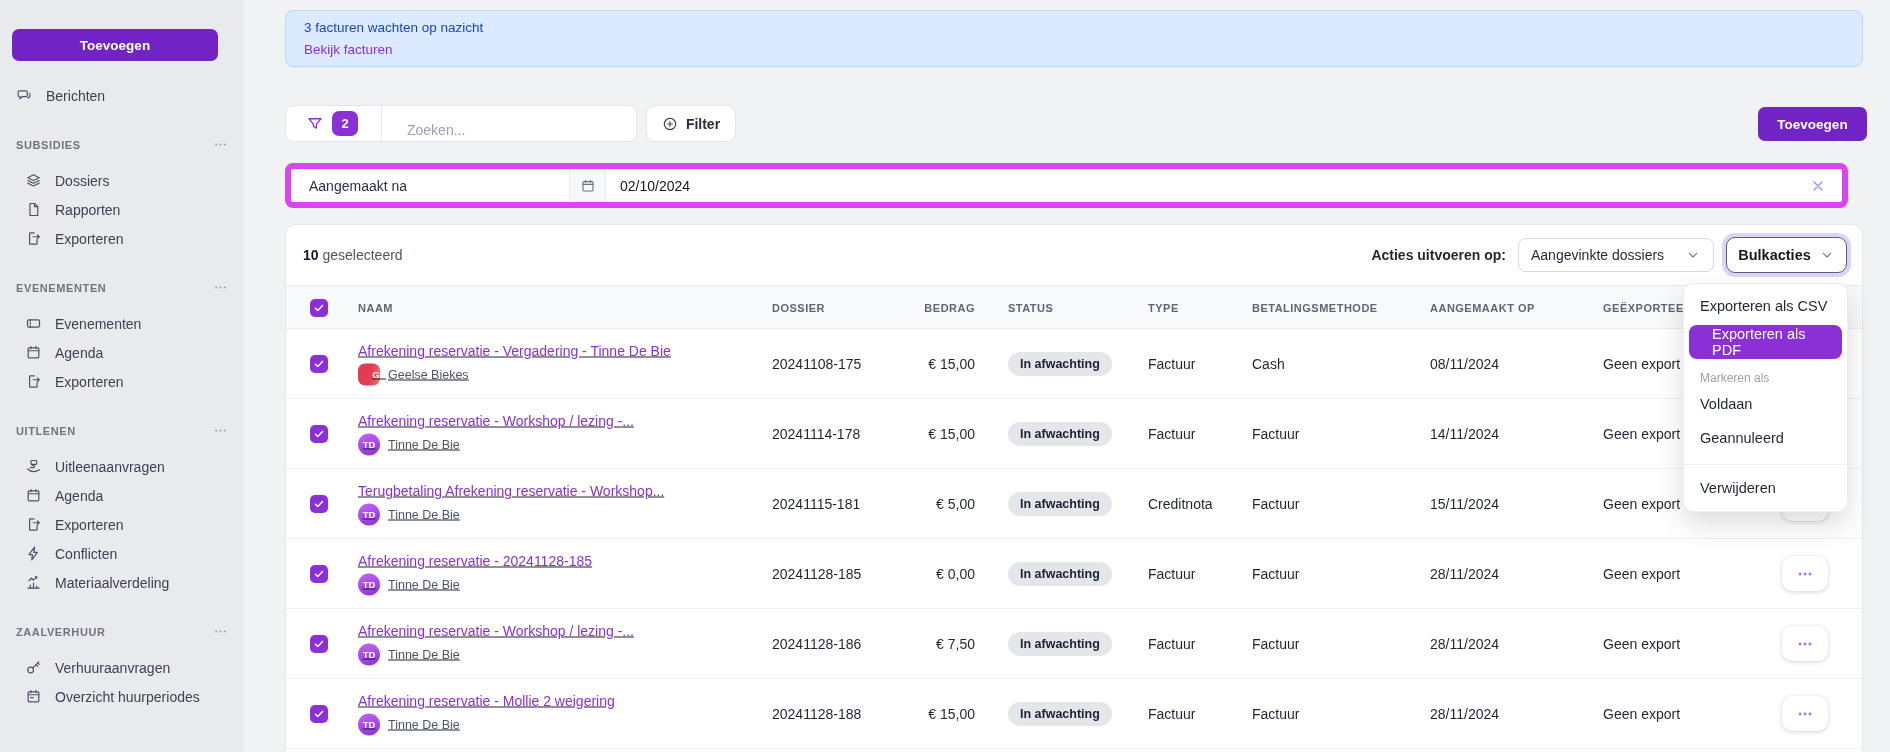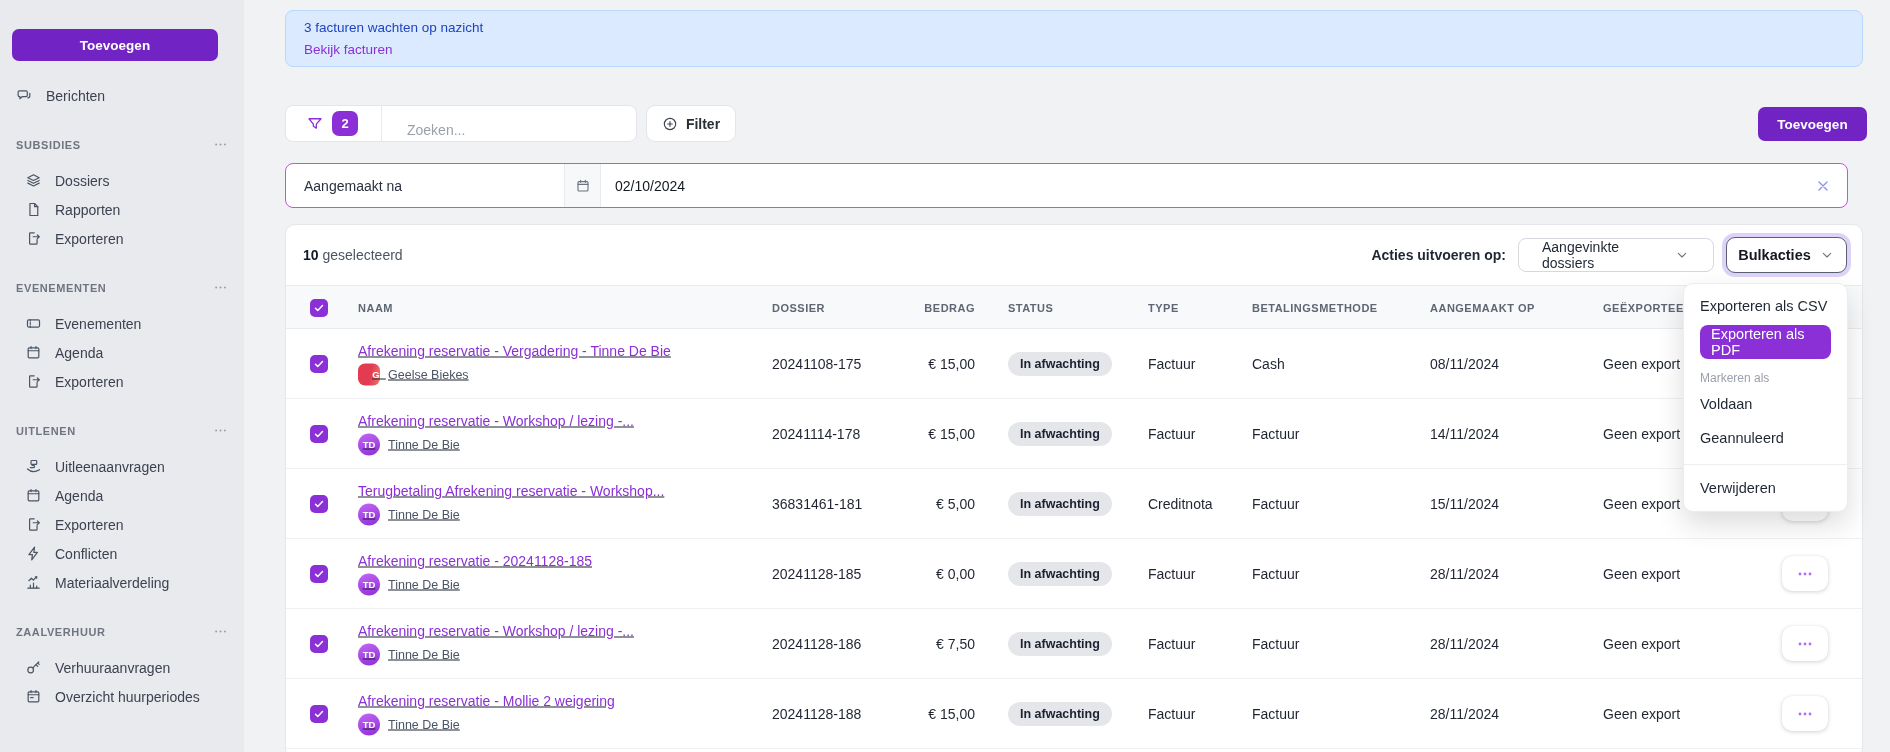--- a/index.html
+++ b/index.html
@@ -50,21 +50,21 @@
                 border:1px solid #e3e5ea; border-radius:9px; display:flex; align-items:center;
                 justify-content:center; gap:8px; font-size:14px; font-weight:600;
                 color:#2a2f36; cursor:pointer; }
   .filter-btn .icn { width:16px; height:16px; color:#3c4250; }
   .add-btn { left:1758px; top:107px; width:109px; height:34px; background:#7123c4;
              border:none; border-radius:7px; color:#fff; font-weight:700; font-size:13.5px;
              font-family:inherit; cursor:pointer; }
 
   
   .active-filter { left:285px; top:163px; width:1563px; height:45px; background:#fff;
-                   border:1px solid #d946ef; border-radius:8px; }
+                   border:6px solid #d946ef; border-radius:8px; }
   .af-label { position:absolute; left:18px; top:0; height:100%; display:flex;
               align-items:center; font-size:14px; color:#2a3240; }
   .cal-cell { position:absolute; left:278px; top:0; bottom:0; width:37px;
               border-left:1px solid #e8eaee; border-right:1px solid #e8eaee;
               background:#f7f8fa; display:flex; align-items:center; justify-content:center; }
   .cal-cell .icn { width:16px; height:16px; color:#6b7280; }
   .af-value { position:absolute; left:329px; top:0; height:100%; display:flex;
               align-items:center; font-size:14px; color:#14181f; }
   .af-clear { position:absolute; right:16px; top:50%; transform:translateY(-50%);
               width:16px; height:16px; color:#8f8ef8; cursor:pointer; }
@@ -74,21 +74,21 @@
   .card { left:285px; top:224px; width:1578px; height:534px; background:#fff;
           border:1px solid #e5e7eb; border-radius:10px; overflow:hidden; }
   .sel-bar { position:absolute; left:0; top:0; width:100%; height:60px; display:flex;
              align-items:center; padding:0 15px 0 17px; }
   .sel-text { font-size:14px; color:#4b5563; }
   .sel-text b { color:#111827; }
   .actions { margin-left:auto; display:flex; align-items:center; gap:12px; }
   .actions-label { font-size:14px; font-weight:600; color:#1f2733; }
   .target-select { width:196px; height:34px; border:1px solid #d5d8de; border-radius:8px;
                    background:#fff; display:flex; align-items:center; justify-content:space-between;
-                   padding:0 23px; font-size:14px; color:#1f2733; cursor:pointer; }
+                   padding:0 12px; font-size:14px; color:#1f2733; cursor:pointer; }
   .bulk-btn { width:121px; height:36px; border:1px solid #596070; border-radius:9px;
               background:#fff; display:flex; align-items:center; justify-content:center; gap:8px;
               font-size:14.5px; font-weight:600; color:#14181f; cursor:pointer;
               box-shadow:0 0 0 4px #ded2f9; }
   .chev { width:16px; height:16px; color:#6b7280; }
 
   .thead { position:absolute; left:0; top:60px; width:100%; height:44px; background:#f8f9fb;
            border-top:1px solid #e9ebef; border-bottom:1px solid #e9ebef; }
   .th { position:absolute; top:0; height:44px; display:flex; align-items:center;
         font-size:11px; font-weight:700; letter-spacing:.045em; color:#5f6673;
@@ -119,22 +119,22 @@
               box-shadow:0 1px 4px rgba(20,24,40,.18), 0 0 1px rgba(20,24,40,.1);
               display:flex; align-items:center; justify-content:center; }
   .row-dots .icn { width:20px; height:20px; color:#b06ef2; }
 
   
   .dropdown { left:1683px; top:283px; width:165px; background:#fff; border:1px solid #ececf1;
               border-radius:10px; box-shadow:0 12px 28px rgba(0,0,0,.14); padding:5px 0 6px;
               z-index:30; }
   .menu-item { height:34px; display:flex; align-items:center; padding:0 16px;
                font-size:14.5px; color:#1f2733; cursor:pointer; }
-  .menu-item.highlight { background:#8b2fd6; color:#fff; margin:2px 16px; border-radius:8px;
-                         padding:0 11px; }
+  .menu-item.highlight { background:#8b2fd6; color:#fff; margin:2px 5px; border-radius:8px;
+                         padding:0 23px; }
   .menu-label { padding:10px 16px 2px; font-size:12px; color:#9aa0ab; }
   .menu-div { height:1px; background:#eceef2; margin:9px 0 6px; }
 </style>
 </head>
 <body>
 
 <div class="app">
 
   <aside class="abs sidebar">
     <button class="side-add">Toevoegen</button>
@@ -495,21 +495,21 @@
               </svg>
             </span>
     </span>
     <div class="name-block">
       <div class="row-link">Terugbetaling Afrekening reservatie - Workshop...</div>
       <div class="person-row">
         <span class="avatar av-purple-round">TD</span>
         <span class="person-name">Tinne De Bie</span>
       </div>
     </div>
-    <span class="cell c-dossier" style="left: 486px;">36831461-181</span>
+    <span class="cell c-dossier" style="left: 486px;">20241115-181</span>
     <span class="cell c-amount" style="left: 596px; width: 93px; justify-content: flex-end;">€ 5,00</span>
     <span class="cell c-status" style="left: 722px;">
             <span class="badge">In afwachting</span>
           </span>
     <span class="cell c-type" style="left: 862px;">Creditnota</span>
     <span class="cell c-payment" style="left: 966px;">Factuur</span>
     <span class="cell c-created" style="left: 1144px;">15/11/2024</span>
     <span class="cell c-exported" style="left: 1317px;">Geen export</span>
     <button class="row-dots">
       <span class="icn fill">

